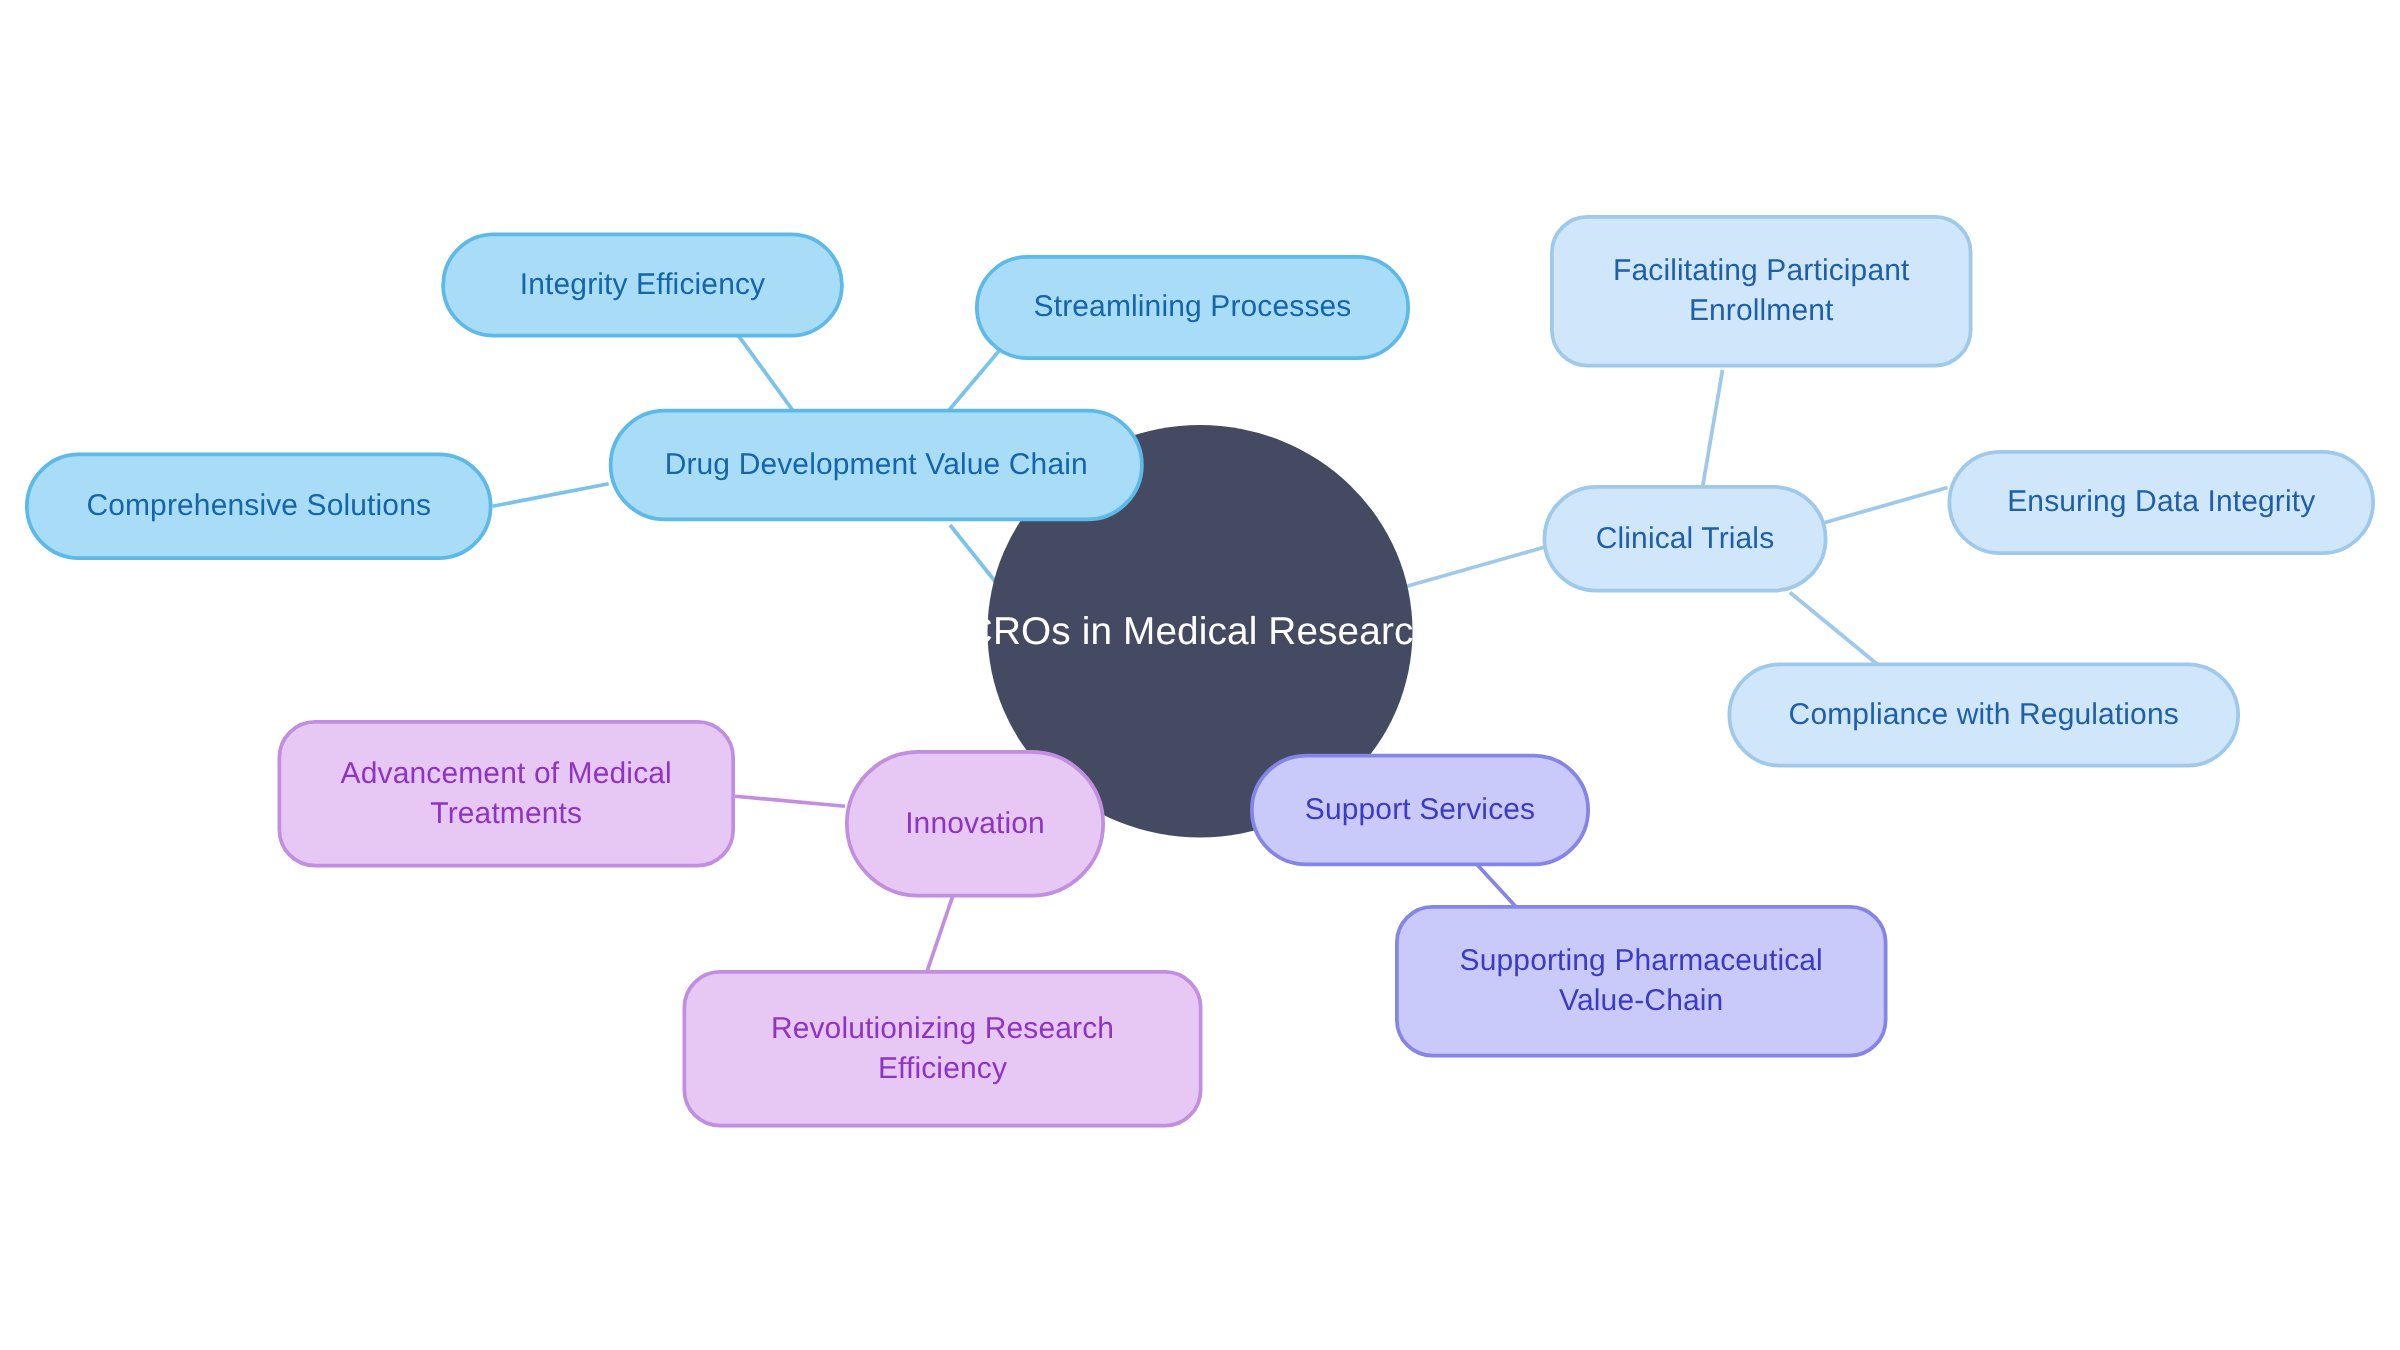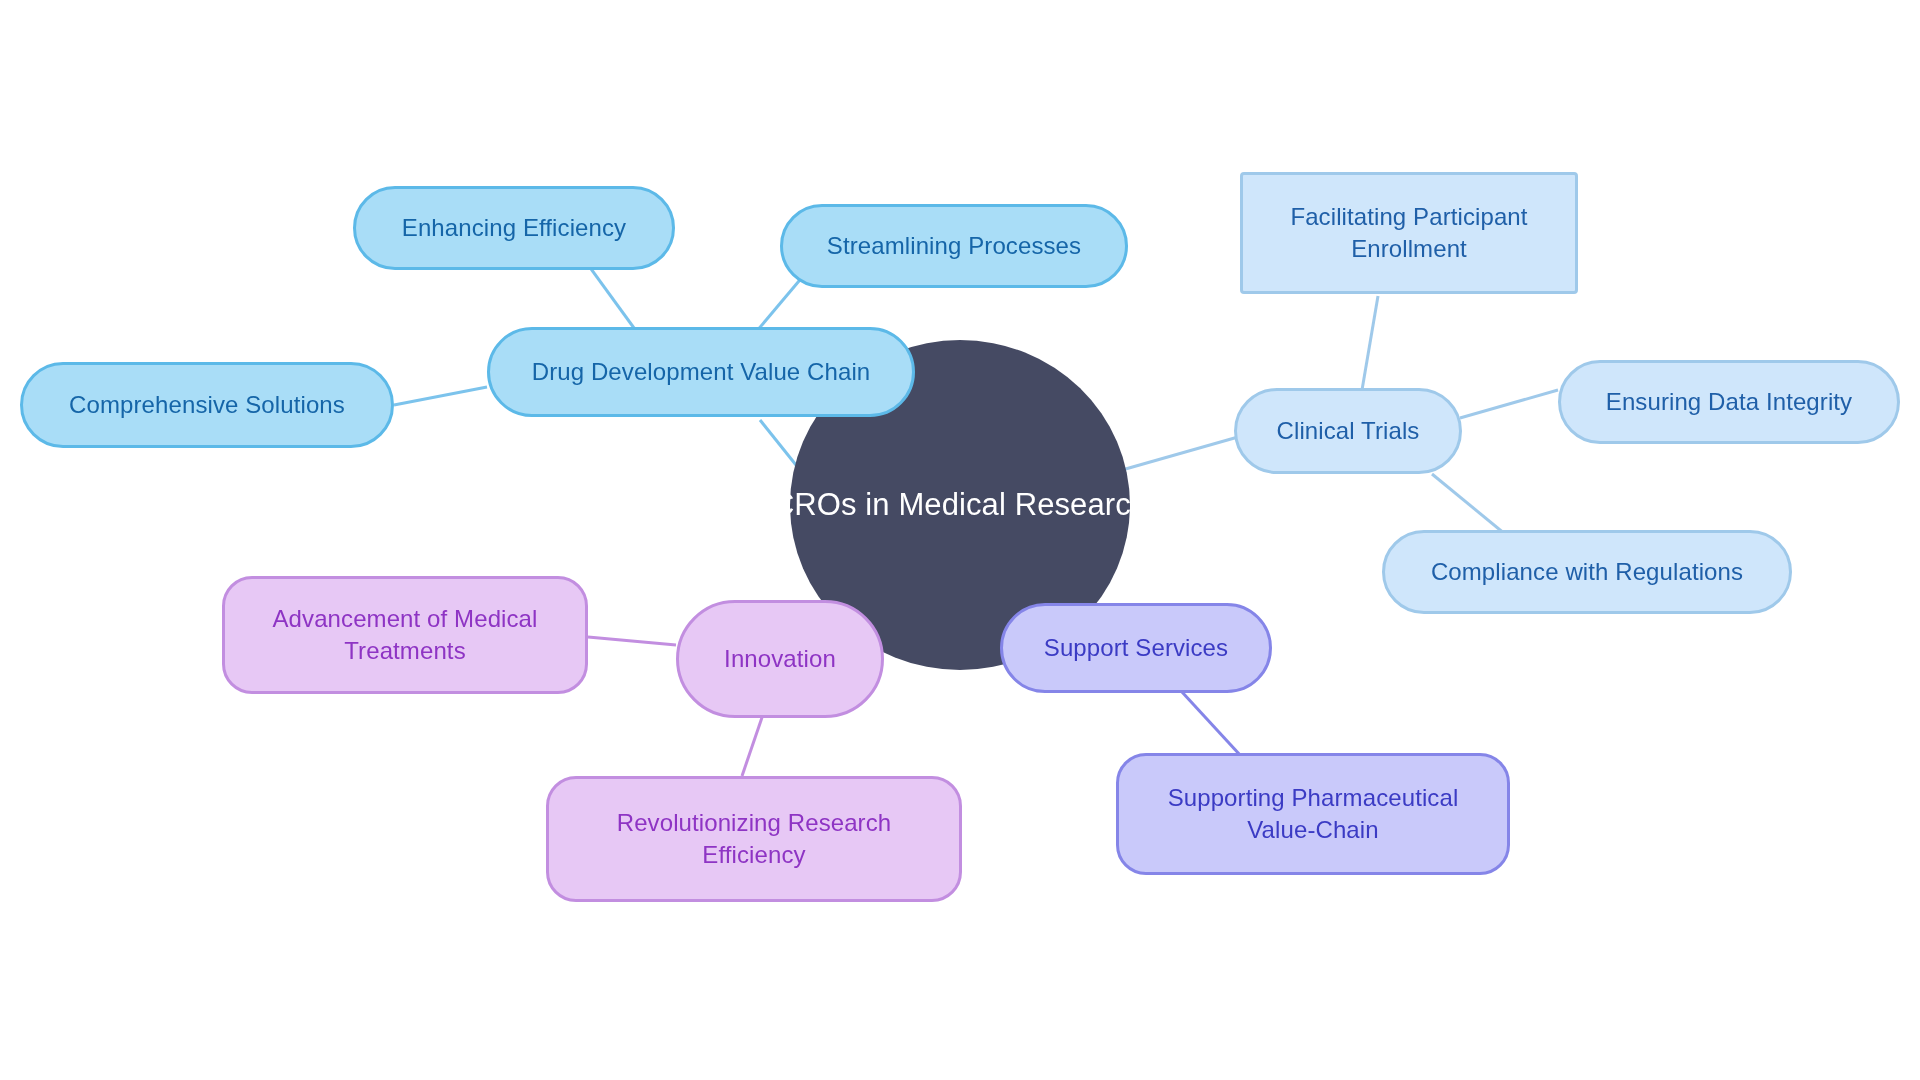--- a/index.html
+++ b/index.html
@@ -122,36 +122,36 @@
 
   <div class="root-node" style="left:790px; top:340px; width:340px; height:330px; background:#454a63; color:#ffffff;">
     <span class="root-label">CROs in Medical Research</span>
   </div>
 
   <div class="node pill branch-a" style="left:487px; top:327px; width:428px; height:90px;">
     <span class="node-label">Drug Development Value Chain</span>
   </div>
 
   <div class="node pill branch-a" style="left:353px; top:186px; width:322px; height:84px;">
-    <span class="node-label">Enhancing Efficiency</span>
+    <span class="node-label">Integrity Efficiency</span>
   </div>
 
   <div class="node pill branch-a" style="left:780px; top:204px; width:348px; height:84px;">
     <span class="node-label">Streamlining Processes</span>
   </div>
 
   <div class="node pill branch-a" style="left:20px; top:362px; width:374px; height:86px;">
     <span class="node-label">Comprehensive Solutions</span>
   </div>
 
   <div class="node pill branch-b" style="left:1234px; top:388px; width:228px; height:86px;">
     <span class="node-label">Clinical Trials</span>
   </div>
 
-  <div class="node two-line branch-b" style="left:1240px; top:172px; width:338px; height:122px; border-radius:4px;">
+  <div class="node two-line branch-b" style="left:1240px; top:172px; width:338px; height:122px; border-radius:30px;">
     <span class="node-label">
       <span>Facilitating Participant</span><br>
       <span>Enrollment</span>
     </span>
   </div>
 
   <div class="node pill branch-b" style="left:1558px; top:360px; width:342px; height:84px;">
     <span class="node-label">Ensuring Data Integrity</span>
   </div>
 
@@ -174,20 +174,20 @@
     <span class="node-label">
       <span>Revolutionizing Research</span><br>
       <span>Efficiency</span>
     </span>
   </div>
 
   <div class="node pill branch-d" style="left:1000px; top:603px; width:272px; height:90px;">
     <span class="node-label">Support Services</span>
   </div>
 
-  <div class="node two-line branch-d" style="left:1116px; top:753px; width:394px; height:122px; border-radius:30px;">
+  <div class="node two-line branch-d" style="left:1116px; top:724px; width:394px; height:122px; border-radius:30px;">
     <span class="node-label">
       <span>Supporting Pharmaceutical</span><br>
       <span>Value-Chain</span>
     </span>
   </div>
 
 </div>
 
 </body></html>

